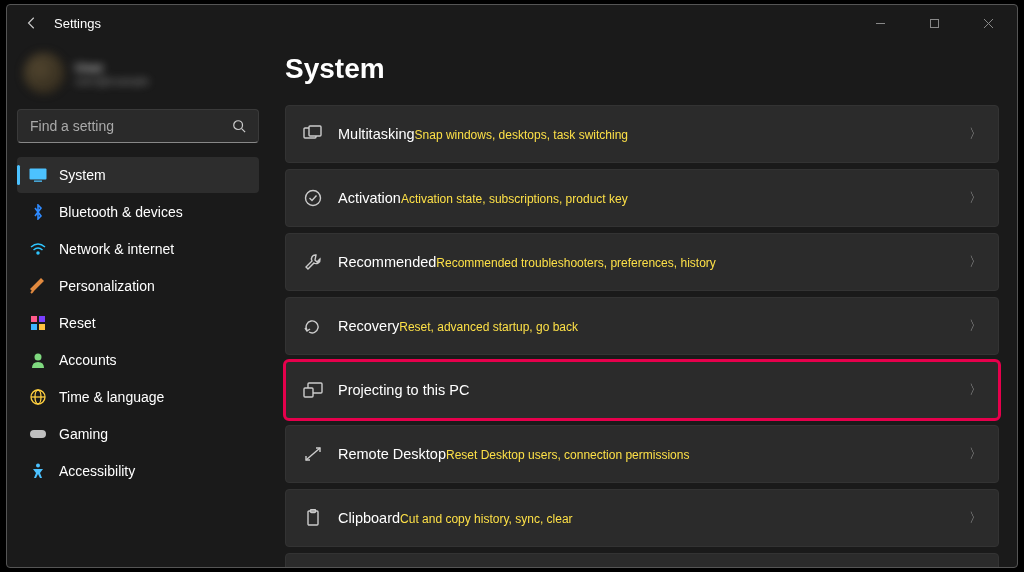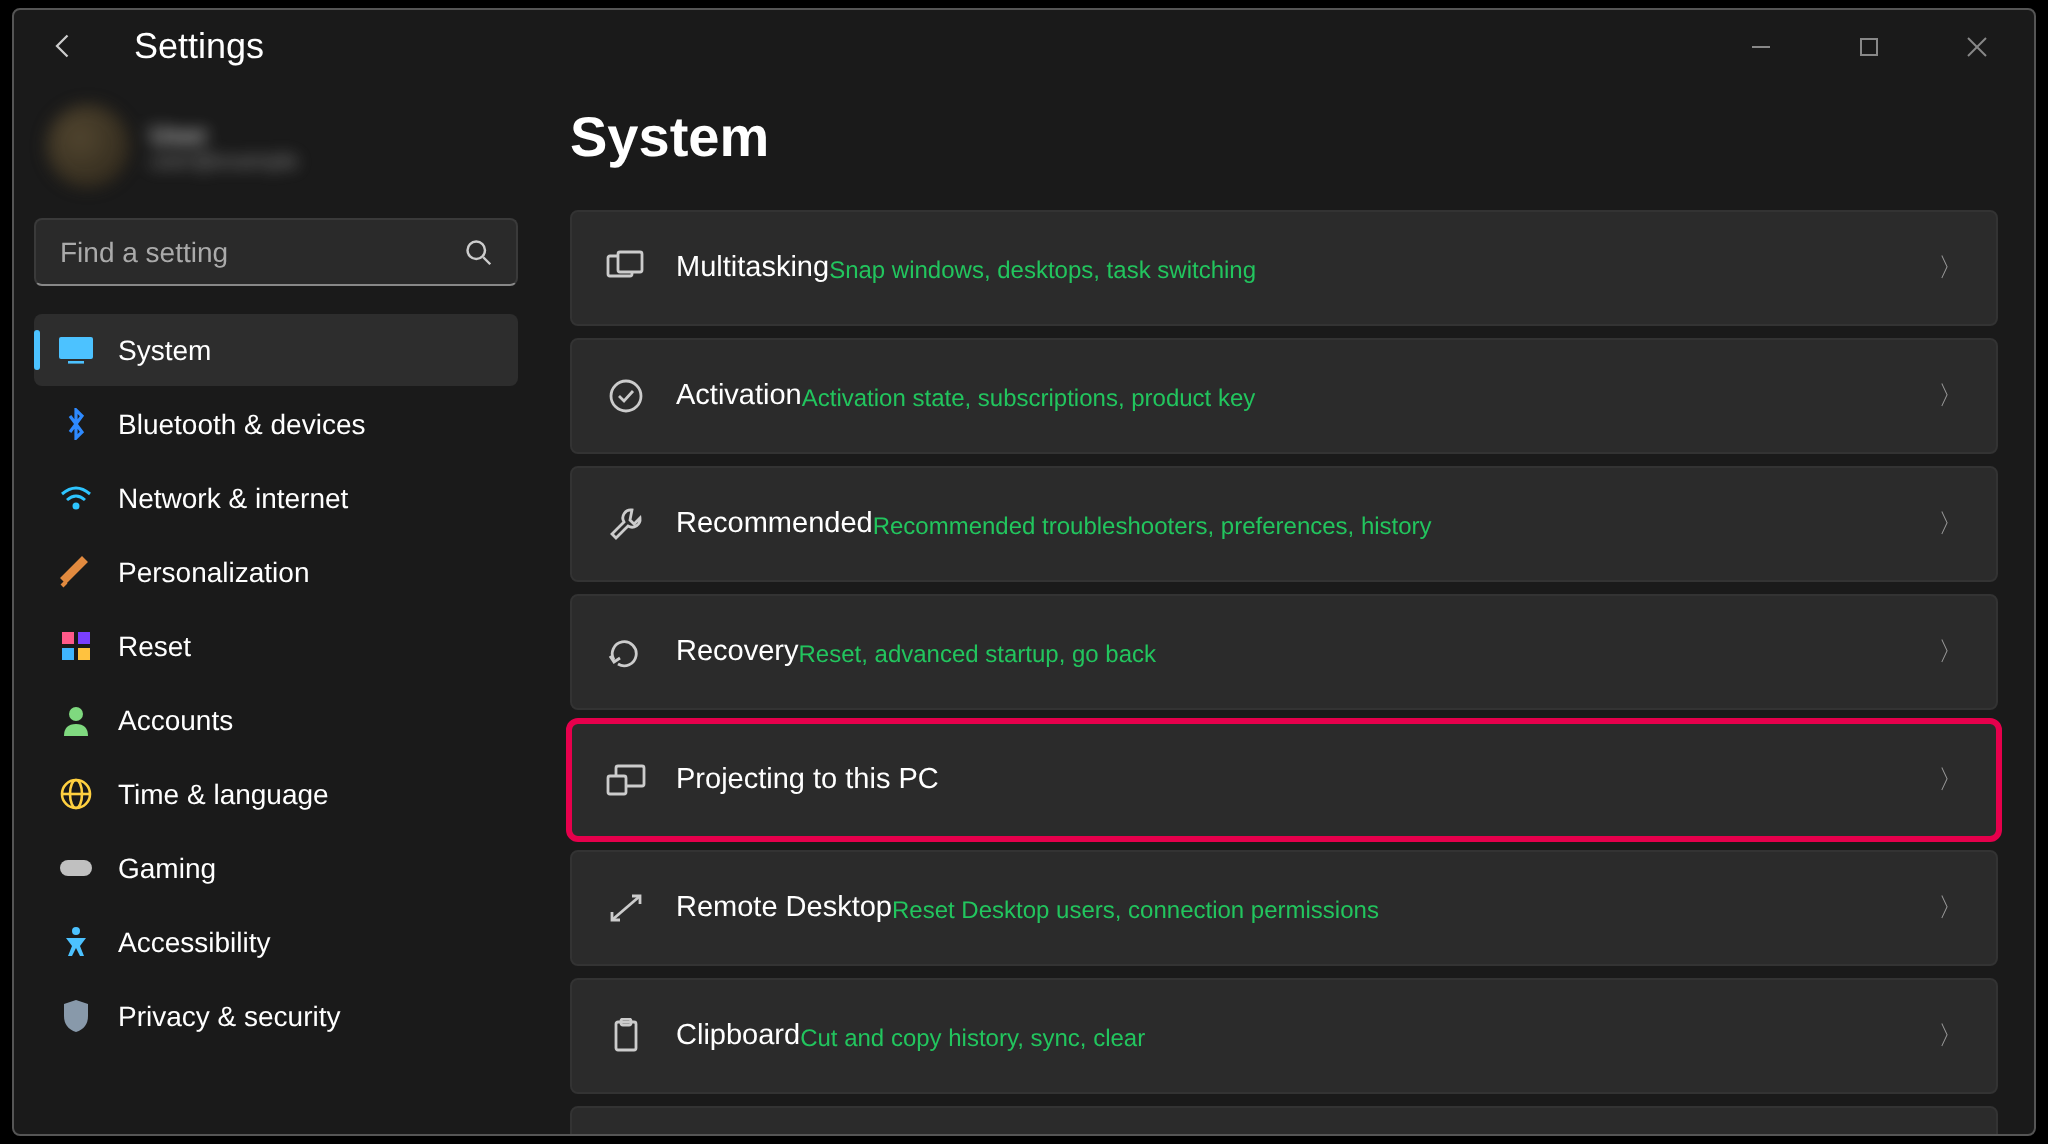--- a/index.html
+++ b/index.html
@@ -24,22 +24,22 @@
   .titlebar {
     height: 36px;
     display: flex;
     align-items: center;
     justify-content: space-between;
     padding: 0 6px 0 18px;
   }
   .titlebar-left {
     display: flex;
     align-items: center;
-    gap: 28px;
-    font-size: 18px;
+    gap: 15px;
+    font-size: 13px;
   }
   .back-arrow {
     width: 14px; height: 14px;
     cursor: pointer;
   }
   .win-controls { display: flex; gap: 8px; align-items: center; }
   .win-ctrl {
     width: 46px; height: 30px;
     display: flex; align-items: center; justify-content: center;
     color: #888; font-size: 11px;
@@ -147,21 +147,21 @@
     outline-offset: -1px;
   }
   .item-icon {
     width: 22px; height: 22px;
     display:flex; align-items:center; justify-content:center;
     margin-right: 14px;
     color: #ddd;
   }
   .item-text { flex:1; display:flex; }
   .item-title { font-size: 14.5px; color:#fff; }
-  .item-sub { font-size: 12px; color: #22c55e; margin-top:2px; }
+  .item-sub { font-size: 12px; color: #fde047; margin-top:2px; }
   .chevron { color:#999; font-size: 13px; margin-left:8px; }
   svg { display:block; }
 
   
   .ic-system { color:#4cc2ff; }
   .ic-bt { color:#2e8aff; }
   .ic-net { color:#2ec5ff; }
   .ic-pers { color:#e28a3f; }
   .ic-apps { color:#ff5a8a; }
   .ic-acct { color:#7fd97f; }
@@ -301,28 +301,20 @@
         </div>
         <div class="nav-item">
           <span class="nav-icon ic-acc">
             <svg width="14" height="16" viewBox="0 0 14 16" fill="#4cc2ff">
                 <circle cx="7" cy="2.5" r="2"></circle>
                 <path d="M2 6 L12 6 L9 10 L11 15 L9 15 L7 11 L5 15 L3 15 L5 10 Z"></path>
               </svg>
           </span>
           <span>Accessibility</span>
         </div>
-        <div class="nav-item">
-          <span class="nav-icon ic-priv">
-            <svg width="14" height="16" viewBox="0 0 14 16" fill="#8899aa">
-                <path d="M7 0 L13 2 L13 8 Q13 14 7 16 Q1 14 1 8 L1 2 Z"></path>
-              </svg>
-          </span>
-          <span>Privacy &amp; security</span>
-        </div>
       </div>
     </div>
 
     <div class="main">
       <div class="page-title">System</div>
 
       <div class="item-list">
 
         <div class="item-card">
           <span class="item-icon">

